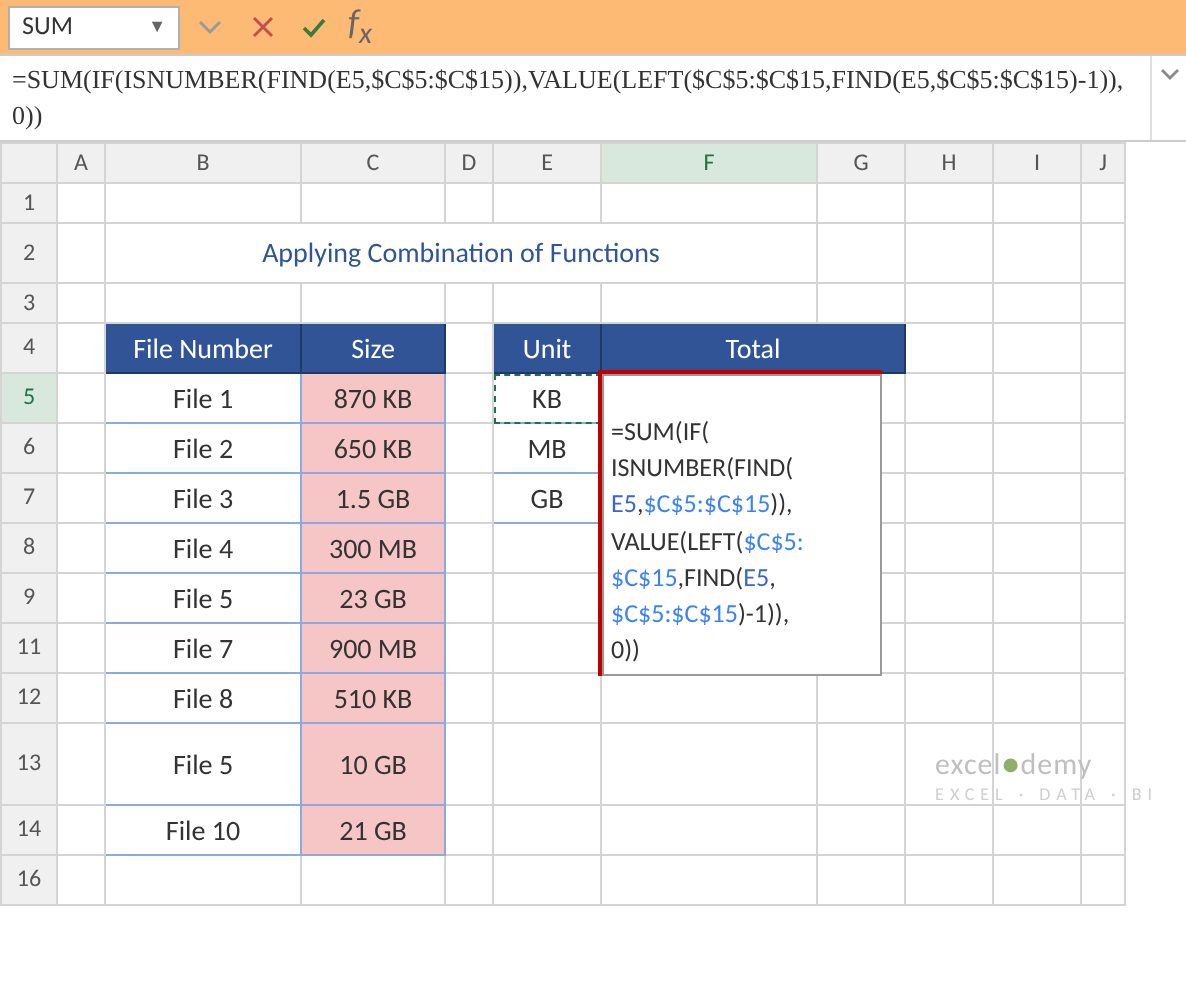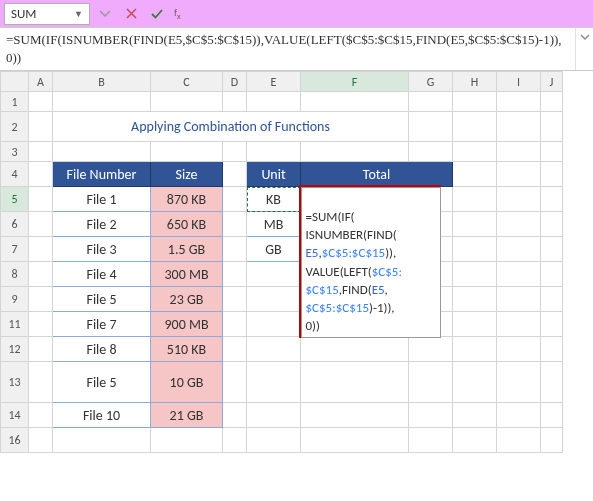--- a/index.html
+++ b/index.html
@@ -1,23 +1,23 @@
 <!DOCTYPE html>
 <html><head>
 <meta charset="utf-8">
 <style>
 * { box-sizing: border-box; margin: 0; padding: 0; }
 body { font-family: Calibri, Arial, sans-serif; font-size: 14px; background: #fff; color: #333; user-select: none; }
 
-.toolbar { display: flex; align-items: center; border-bottom: 1px solid #ccc; height: 28px; background: #f0abfc; padding: 0 4px; gap: 4px; }
+.toolbar { display: flex; align-items: center; border-bottom: 1px solid #ccc; height: 28px; background: #fdba74; padding: 0 4px; gap: 4px; }
 .name-box { width: 86px; height: 22px; background: #fff; border: 1px solid #b0b0b0; display: flex; align-items: center; padding: 0 6px; font-size: 13px; }
 .name-box .dd { margin-left: auto; color: #666; font-size: 9px; }
 .tb-btn { width: 22px; height: 22px; display: flex; align-items: center; justify-content: center; color: #777; border-radius: 2px; }
 .tb-btn.active { color: #444; }
-.fx-label { font-size: 10px; color: #666; margin: 0 2px; }
+.fx-label { font-style: italic; font-size: 18px; color: #666; margin: 0 2px; }
 
 .formula-bar-wrap { display: flex; border-bottom: 1px solid #ccc; font-family: Liberation Serif, serif; }
 .formula-bar { flex: 1; min-height: 40px; background: #fff; padding: 3px 6px; font-size: 13px; line-height: 1.4; word-break: break-all; }
 .expand-btn { width: 18px; display: flex; align-items: flex-start; justify-content: center; color: #888; padding-top: 4px; border-left: 1px solid #e0e0e0; }
 
 .grid-area { position: relative; }
 table.grid { border-collapse: collapse; table-layout: fixed; }
 .grid th, .grid td { border: 1px solid #d4d4d4; font-weight: normal; height: 20px; padding: 0; overflow: visible; }
 .grid thead th { background: #f0f0f0; font-size: 12px; color: #555; text-align: center; height: 20px; }
 .grid tbody th { background: #f0f0f0; font-size: 12px; color: #555; text-align: center; width: 28px; }
@@ -307,13 +307,17 @@
 <div class="edit-outline" id="edit-outline" style="left: 298.5px; top: 113.5px; width: 142px; height: 153.5px;"></div>
 <div class="tooltip-overlay" id="edit-overlay" style="left: 300.5px; top: 115.5px; width: 140px;">
 <span class="tok-fn">=SUM(</span><span class="tok-fn">IF(</span>
 <span class="tok-fn">ISNUMBER(</span><span class="tok-fn">FIND(</span>
 <span class="tok-ref1">E5</span><span class="tok-fn">,</span><span class="tok-ref2">$C$5:$C$15</span><span class="tok-fn">)),</span>
 <span class="tok-fn">VALUE(</span><span class="tok-fn">LEFT(</span><span class="tok-ref2">$C$5:</span>
 <span class="tok-ref2">$C$15</span><span class="tok-fn">,</span><span class="tok-fn">FIND(</span><span class="tok-ref1">E5</span><span class="tok-fn">,</span>
 <span class="tok-ref2">$C$5:$C$15</span><span class="tok-fn">)-</span><span class="tok-num">1</span><span class="tok-fn">)),</span>
 <span class="tok-num">0</span><span class="tok-fn">))</span></div>
 
+<div class="watermark">
+  <span>excel</span><span class="dot">●</span><span>demy</span>
+  <span class="sub">EXCEL · DATA · BI</span>
 </div>
+</div>
 
 </body></html>

